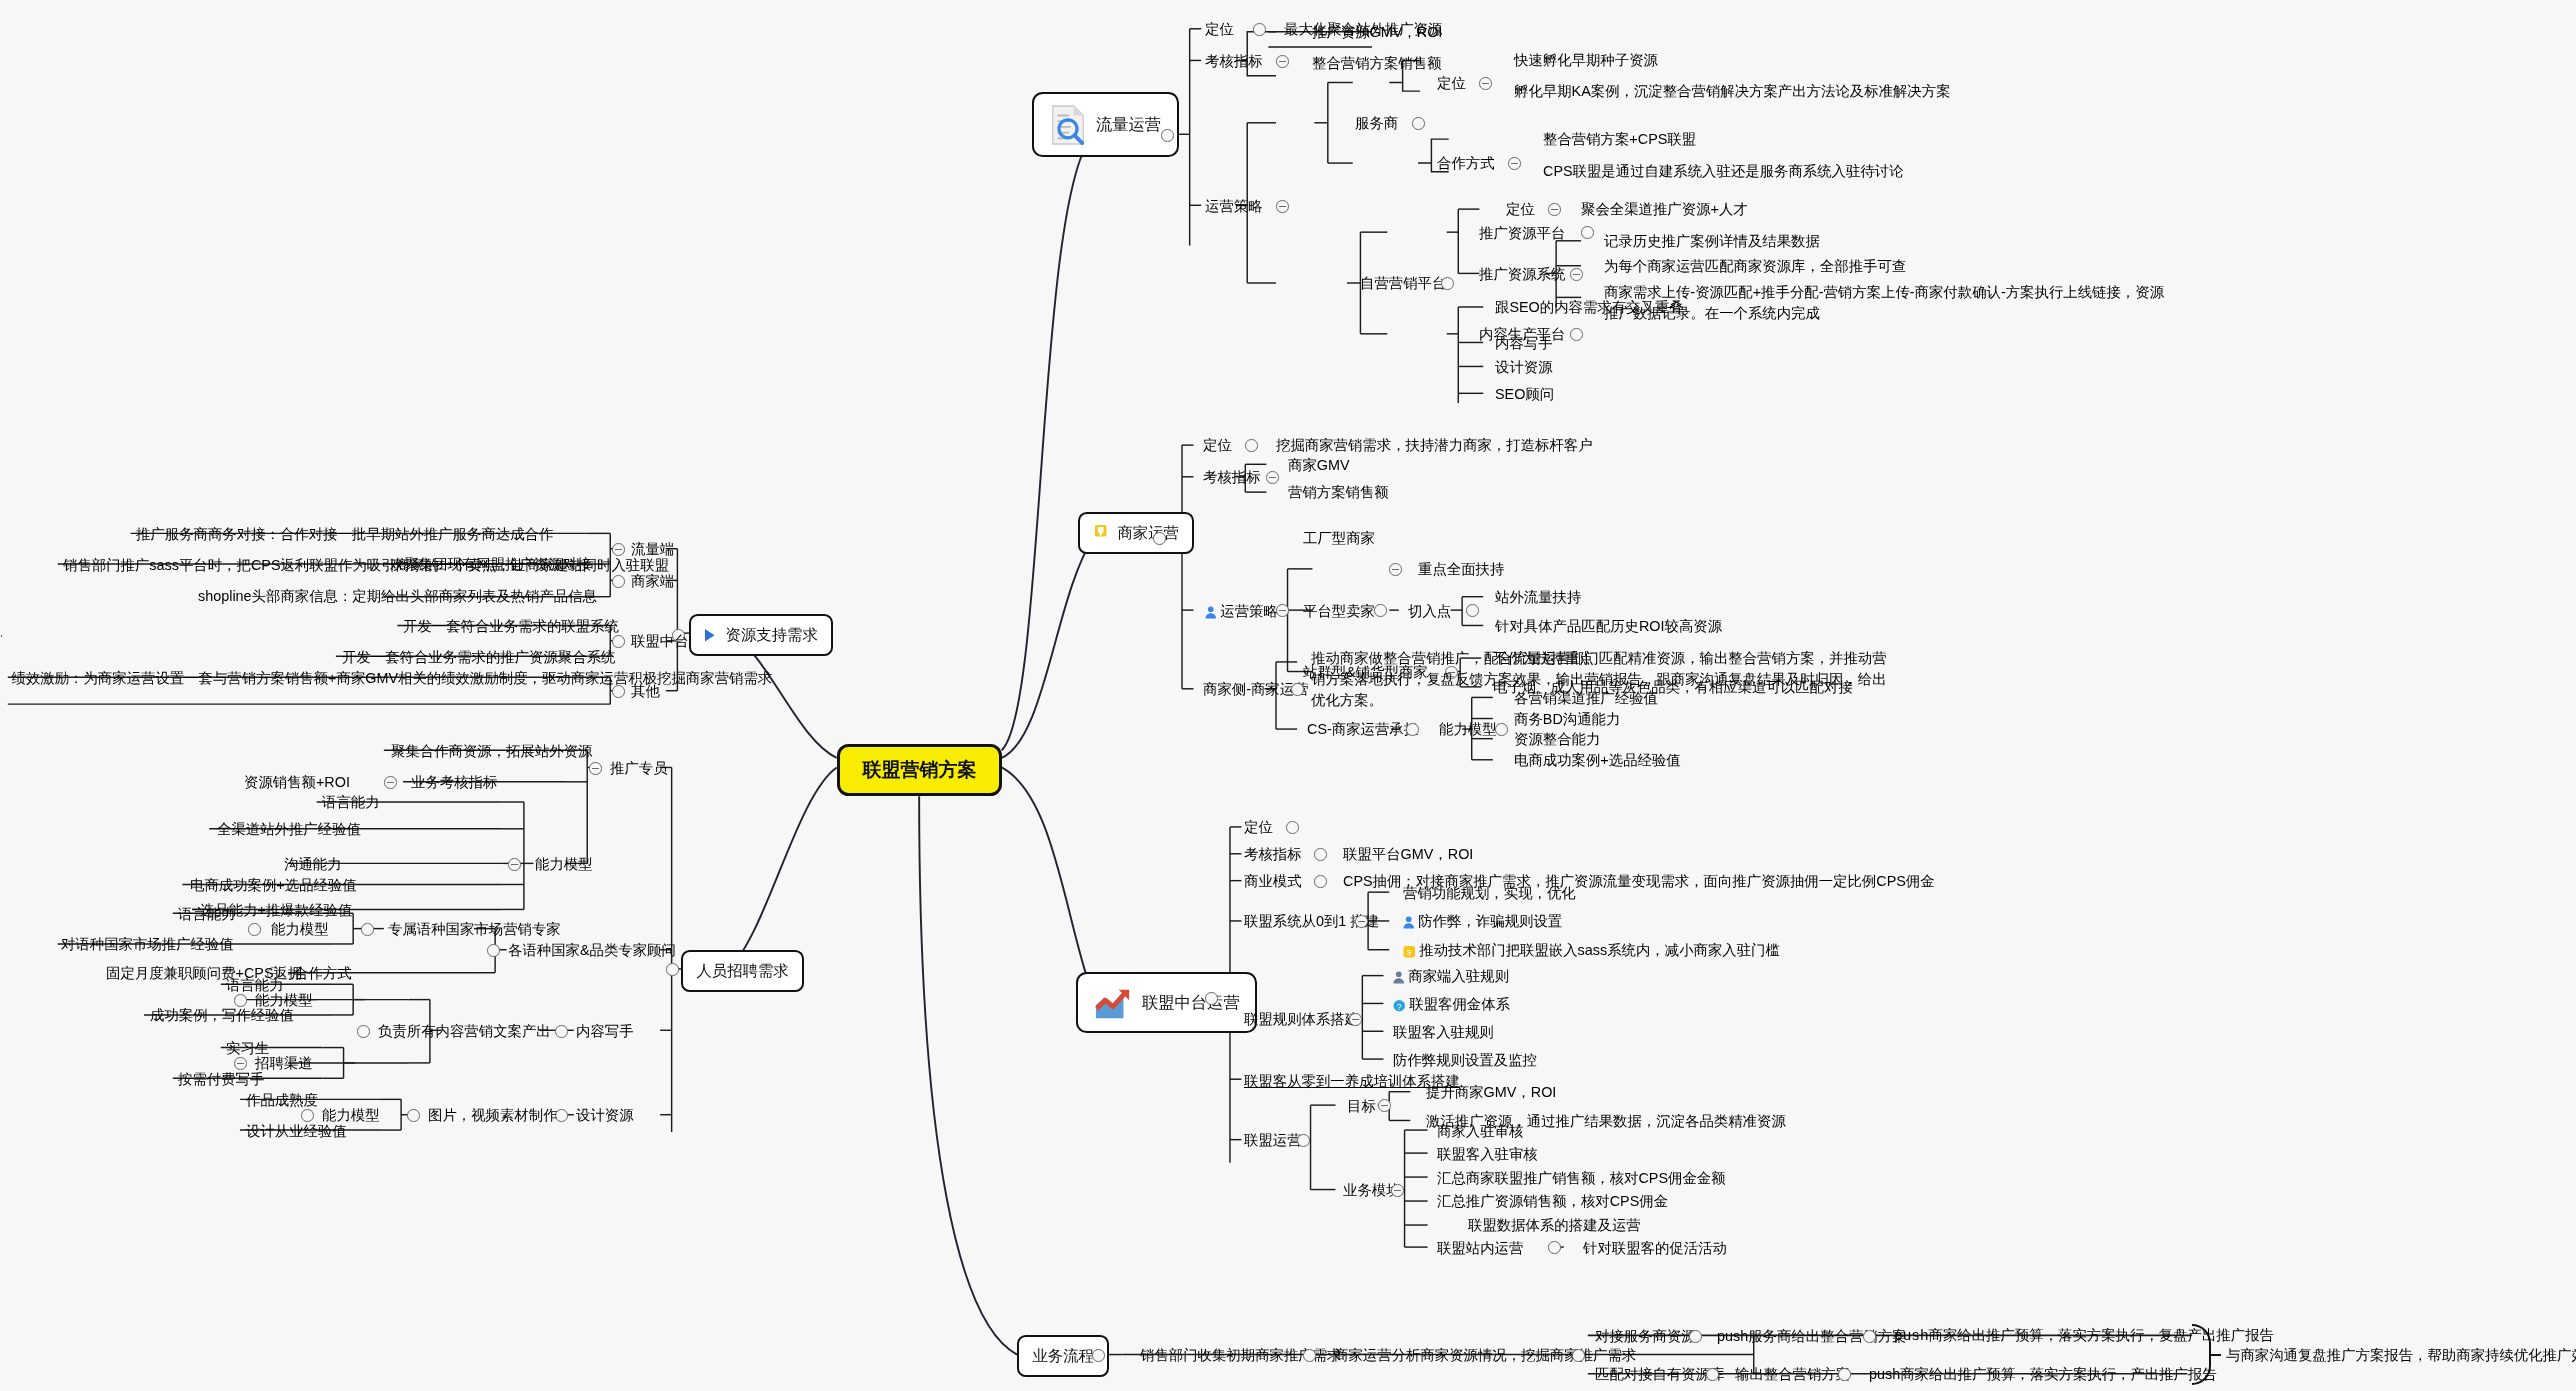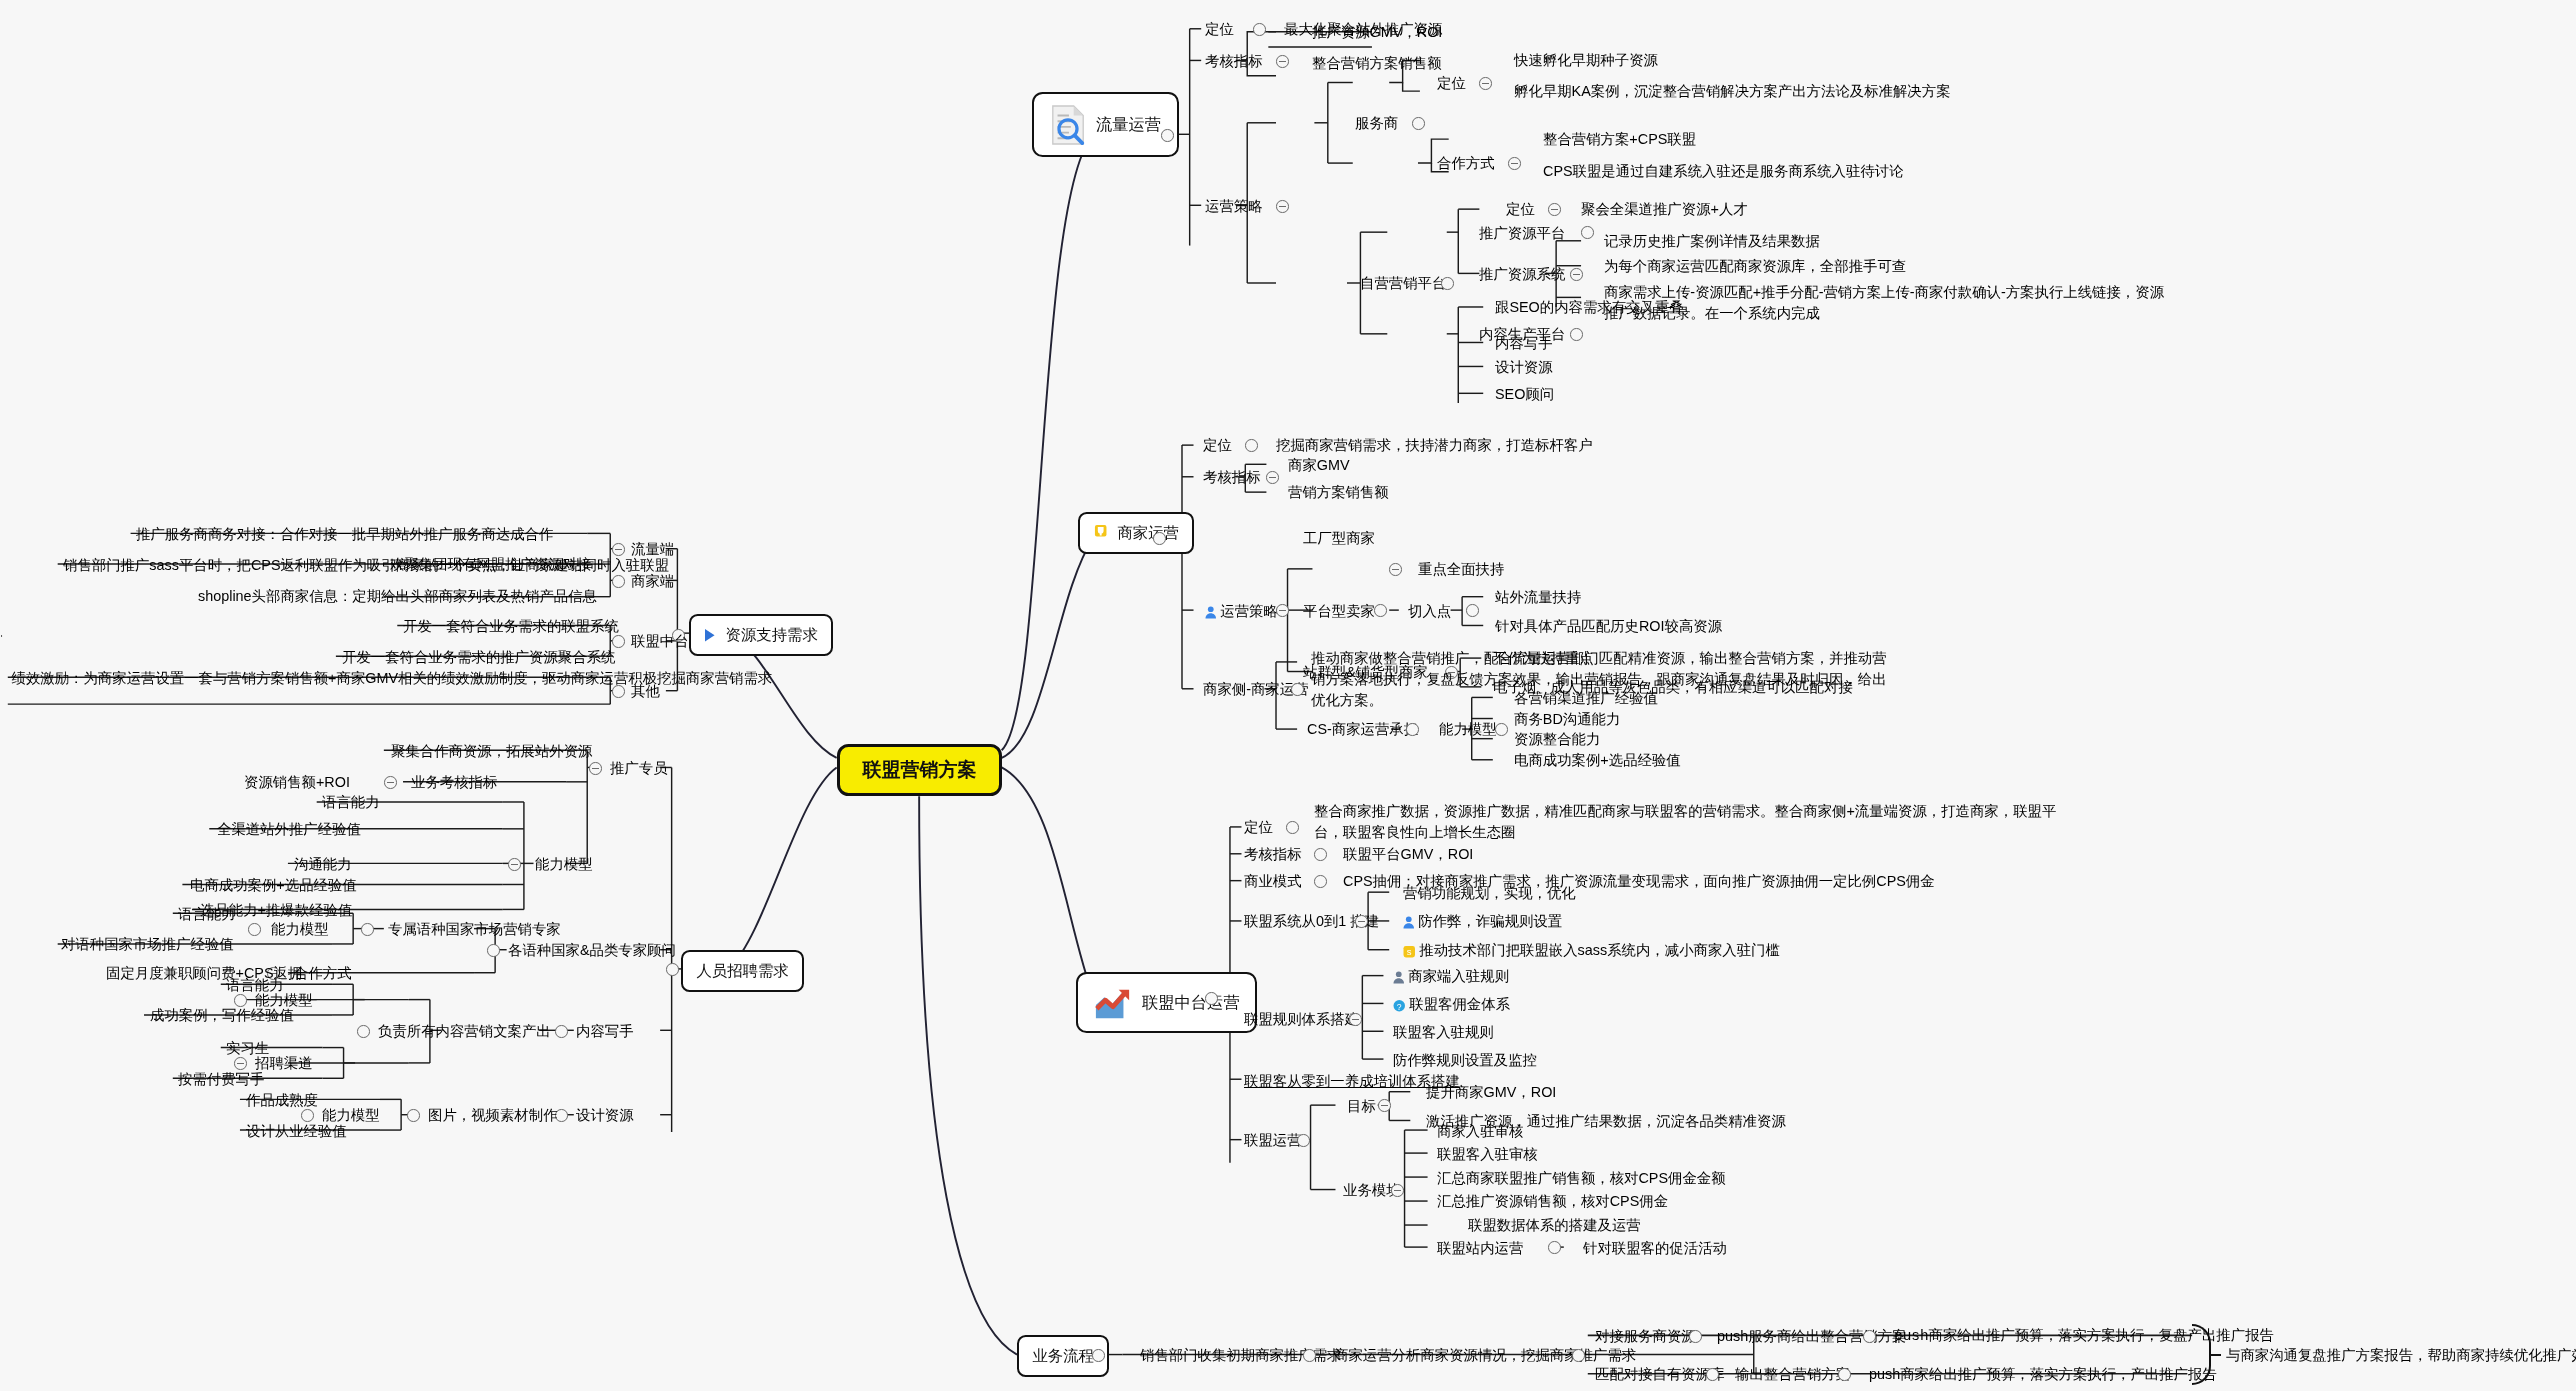--- a/index.html
+++ b/index.html
@@ -491,21 +491,20 @@
         <path d="M4 26l9-9 8 7L35 8" fill="none" stroke="#d94a35" stroke-width="5" stroke-linejoin="round"></path>
         <path d="M27 6h11v11z" fill="#d94a35"></path>
       </svg>
     </span>
     <span>联盟中台运营</span>
   </div>
   <div class="tog" style="left:1205px;top:992px;"></div>
 
   <div class="nd" style="left:1244px;top:819px;">定位</div>
   <div class="tog" style="left:1286px;top:821px;"></div>
-  <div class="nd wrap" style="left:1314px;top:801px;width:768px;">整合商家推广数据，资源推广数据，精准匹配商家与联盟客的营销需求。整合商家侧+流量端资源，打造商家，联盟平台，联盟客良性向上增长生态圈</div>
 
   <div class="nd" style="left:1244px;top:846px;">考核指标</div>
   <div class="tog" style="left:1314px;top:848px;"></div>
   <div class="nd" style="left:1343px;top:846px;">联盟平台GMV，ROI</div>
 
   <div class="nd" style="left:1244px;top:873px;">商业模式</div>
   <div class="tog" style="left:1314px;top:875px;"></div>
   <div class="nd" style="left:1343px;top:873px;">CPS抽佣；对接商家推广需求，推广资源流量变现需求，面向推广资源抽佣一定比例CPS佣金</div>
 
   <div class="nd" style="left:1244px;top:913px;">联盟系统从0到1 搭建</div>
@@ -608,21 +607,21 @@
   <div class="tog minus" style="left:589px;top:762px;"></div>
   <div class="nd" style="left:391px;top:743px;">聚集合作商资源，拓展站外资源</div>
   <div class="nd" style="left:411px;top:774px;">业务考核指标</div>
   <div class="tog minus" style="left:384px;top:776px;"></div>
   <div class="nd" style="left:244px;top:774px;">资源销售额+ROI</div>
 
   <div class="nd" style="left:535px;top:856px;">能力模型</div>
   <div class="tog minus" style="left:508px;top:858px;"></div>
   <div class="nd" style="left:322px;top:794px;">语言能力</div>
   <div class="nd" style="left:217px;top:821px;">全渠道站外推广经验值</div>
-  <div class="nd" style="left:294px;top:856px;">沟通能力</div>
+  <div class="nd" style="left:284px;top:856px;">沟通能力</div>
   <div class="nd" style="left:190px;top:877px;">电商成功案例+选品经验值</div>
   <div class="nd" style="left:200px;top:902px;">选品能力+推爆款经验值</div>
 
   <div class="nd" style="left:508px;top:942px;">各语种国家&amp;品类专家顾问</div>
   <div class="tog" style="left:487px;top:944px;"></div>
   <div class="nd" style="left:388px;top:921px;">专属语种国家市场营销专家</div>
   <div class="tog" style="left:361px;top:923px;"></div>
   <div class="nd" style="left:271px;top:921px;">能力模型</div>
   <div class="tog" style="left:248px;top:923px;"></div>
   <div class="nd" style="left:178px;top:906px;">语言能力</div>

